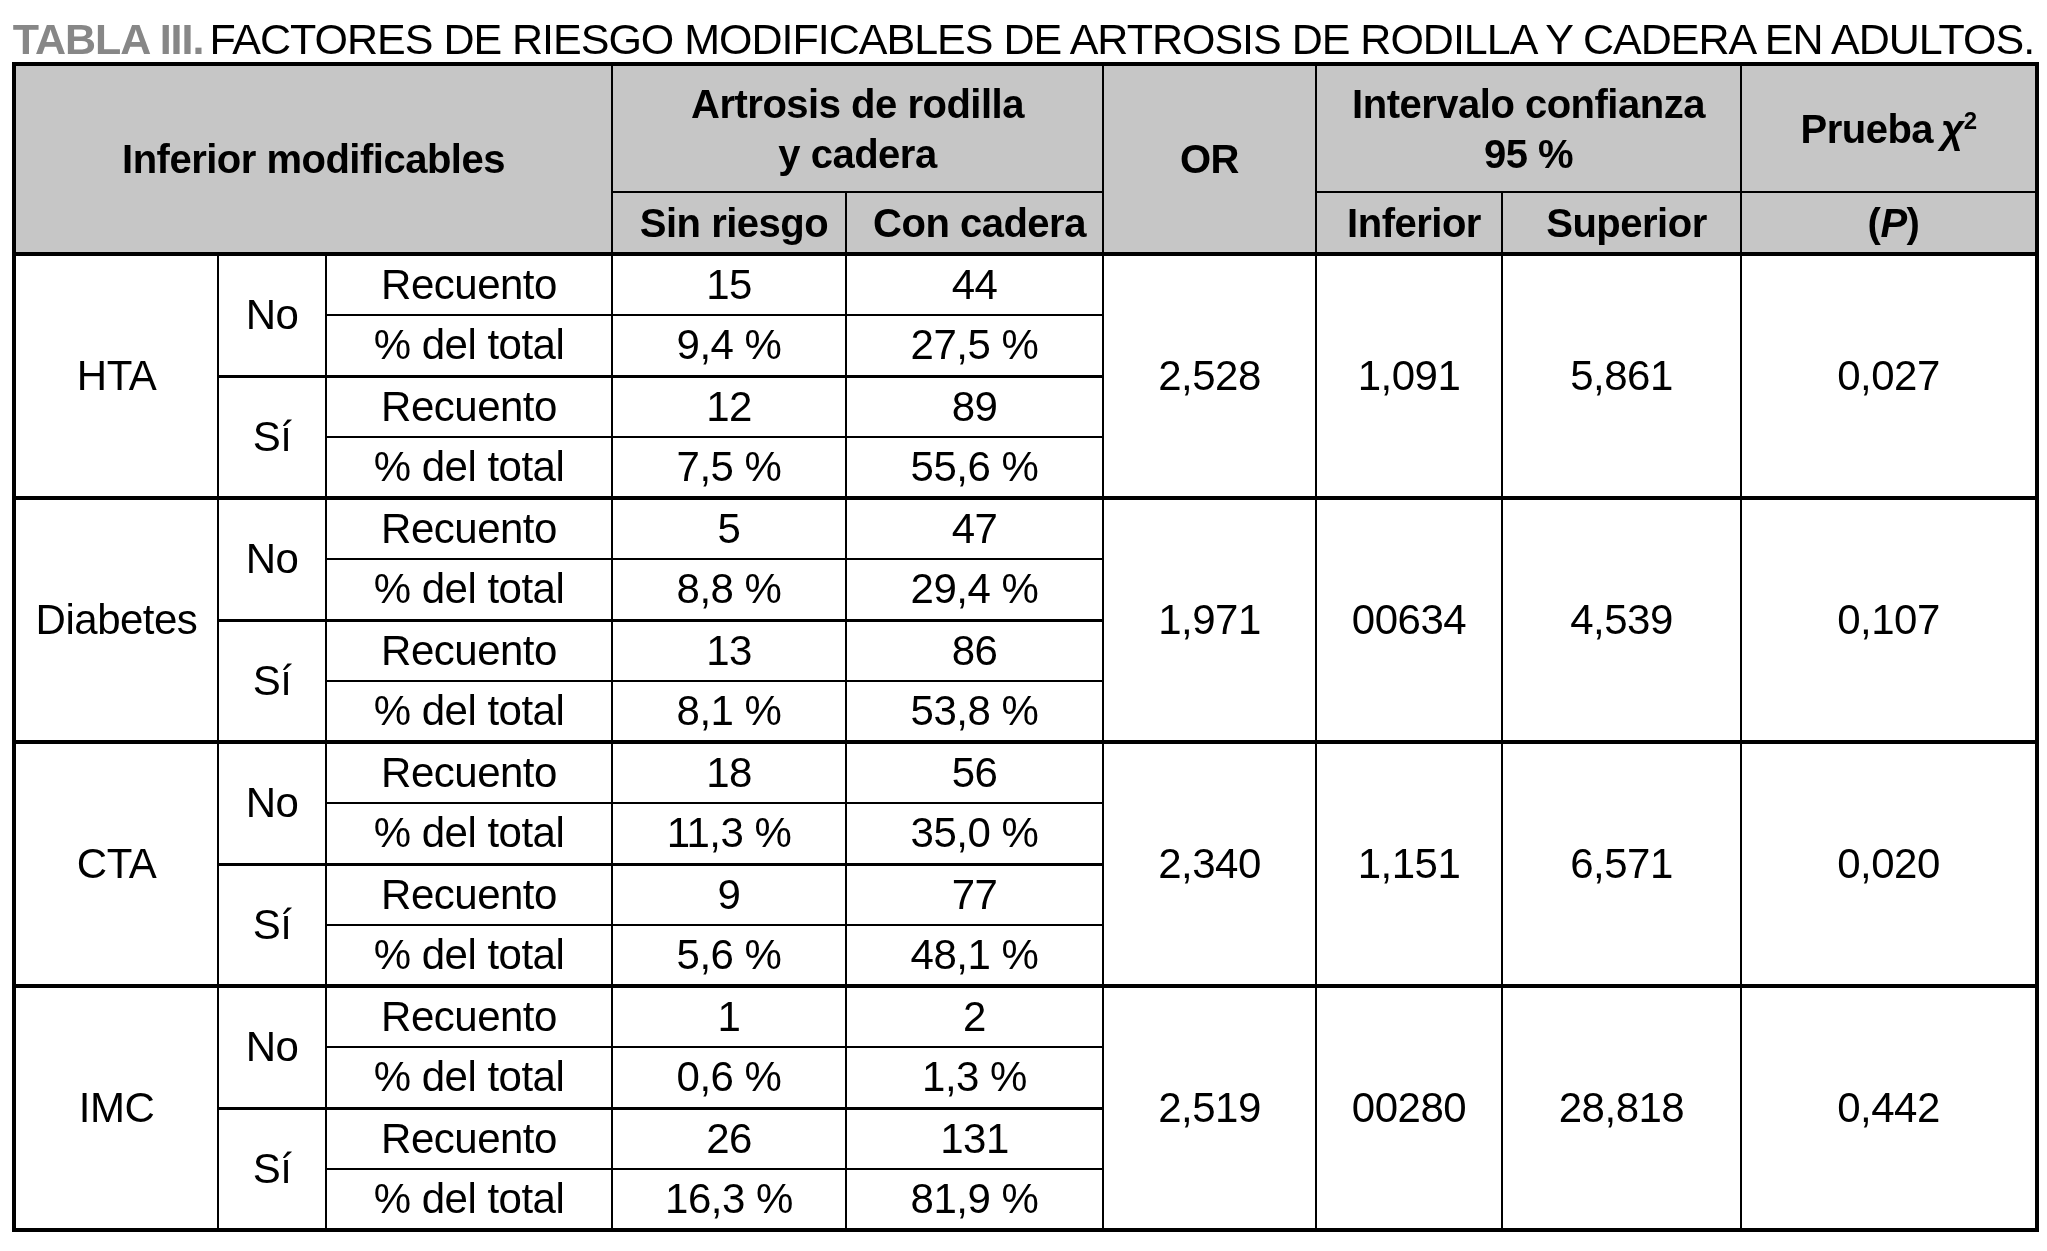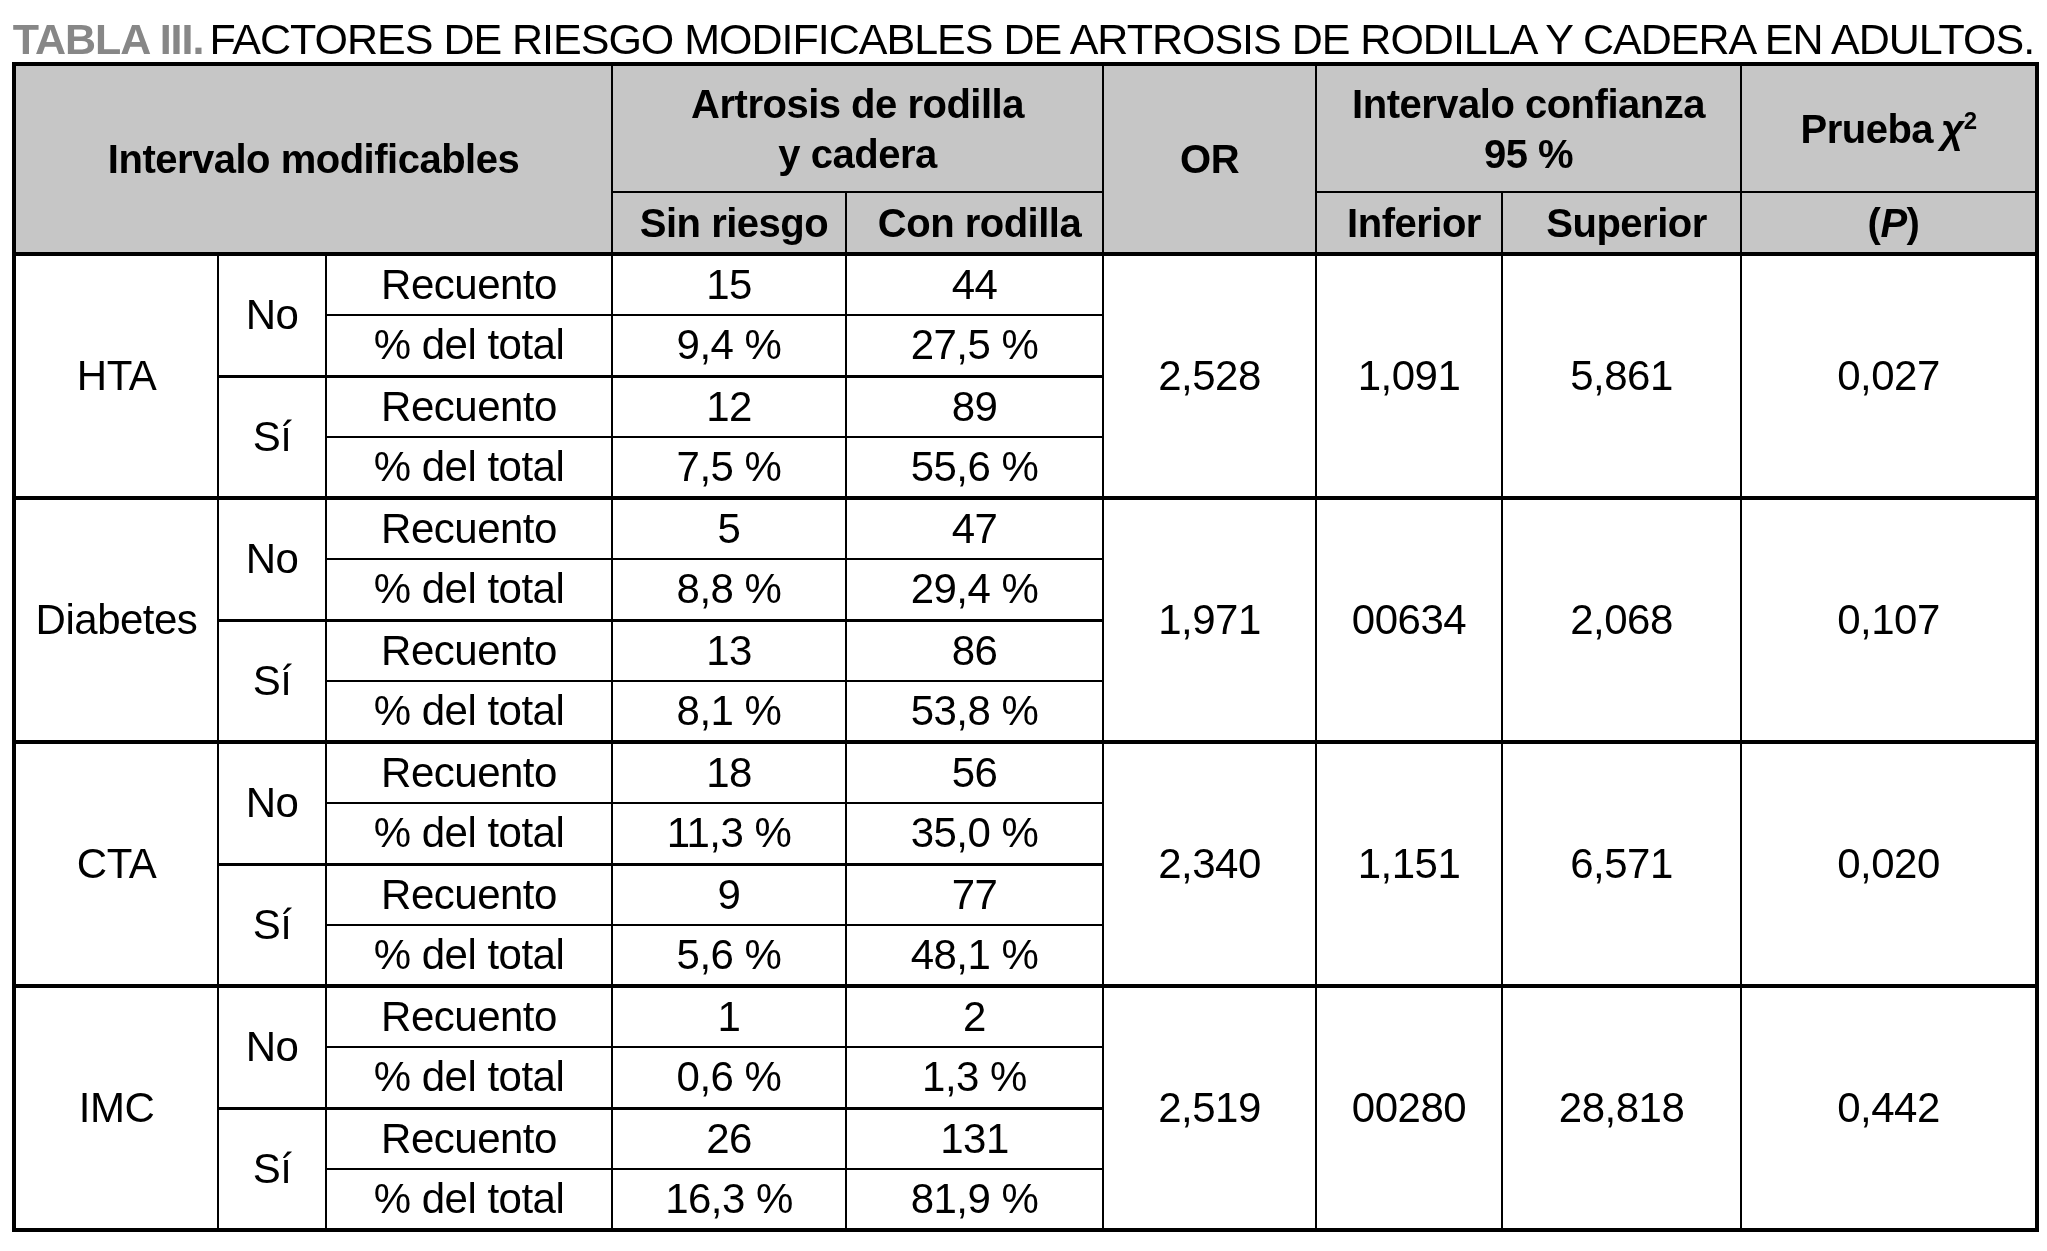--- a/index.html
+++ b/index.html
@@ -76,37 +76,37 @@
       <col style="width:286px">
     <col style="width:234px">
       <col style="width:257px">
       <col style="width:213px">
     <col style="width:186px">
       <col style="width:239px">
       <col style="width:296px">
   </colgroup>
   <thead>
     <tr class="hdr-1">
-      <th colspan="3" rowspan="2">Intervalo modificables</th>
+      <th colspan="3" rowspan="2">Inferior modificables</th>
       <th colspan="2">
         <span>Artrosis de rodilla</span><br>
         <span>y cadera</span>
       </th>
       <th rowspan="2">OR</th>
       <th colspan="2">
         <span>Intervalo confianza</span><br>
         <span>95 %</span>
       </th>
       <th>
         <span>Prueba</span><span class="chi">χ</span><sup class="chi-sup">2</sup>
       </th>
     </tr>
     <tr class="hdr-2">
       <th>Sin riesgo</th>
-      <th>Con rodilla</th>
+      <th>Con cadera</th>
       <th>Inferior</th>
       <th>Superior</th>
       <th>
         <span>(</span><span class="p-ital">P</span><span>)</span>
       </th>
     </tr>
   </thead>
   <tbody>
 
     <tr class="group-start">
@@ -138,21 +138,21 @@
     </tr>
 
     <tr class="group-start">
       <td rowspan="4">Diabetes</td>
       <td rowspan="2">No</td>
       <td>Recuento</td>
       <td>5</td>
       <td>47</td>
       <td rowspan="4">1,971</td>
       <td rowspan="4">00634</td>
-      <td rowspan="4">2,068</td>
+      <td rowspan="4">4,539</td>
       <td rowspan="4">0,107</td>
     </tr>
     <tr>
       <td>% del total</td>
       <td>8,8 %</td>
       <td>29,4 %</td>
     </tr>
     <tr class="sub-start">
       <td rowspan="2">Sí</td>
       <td>Recuento</td>

